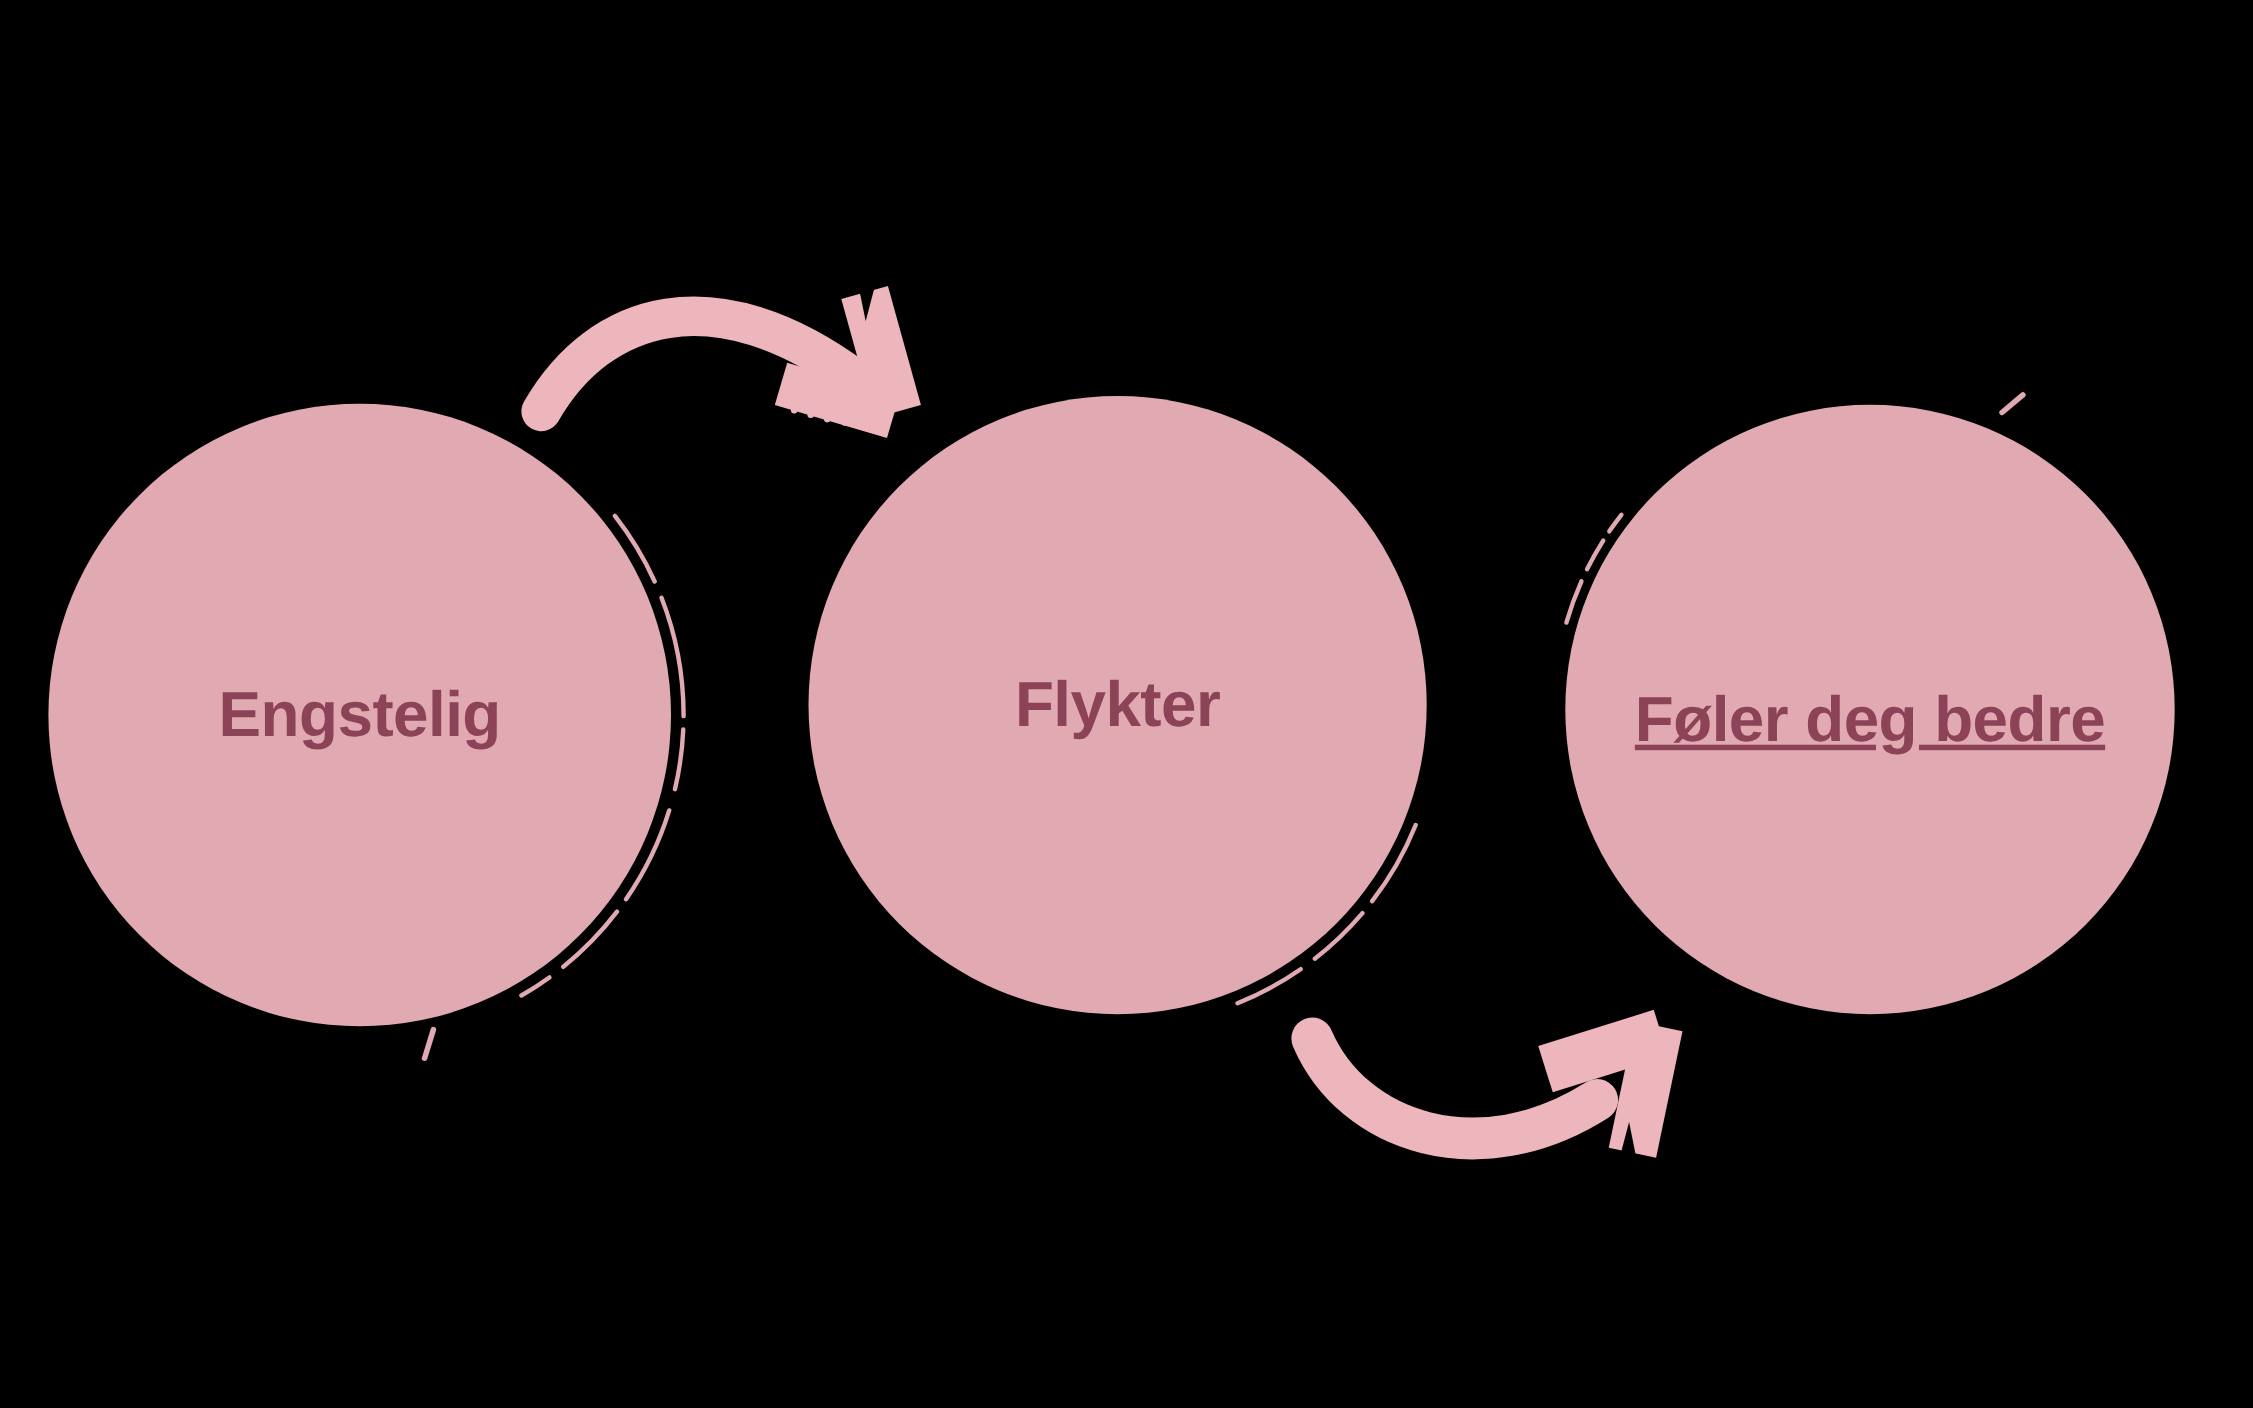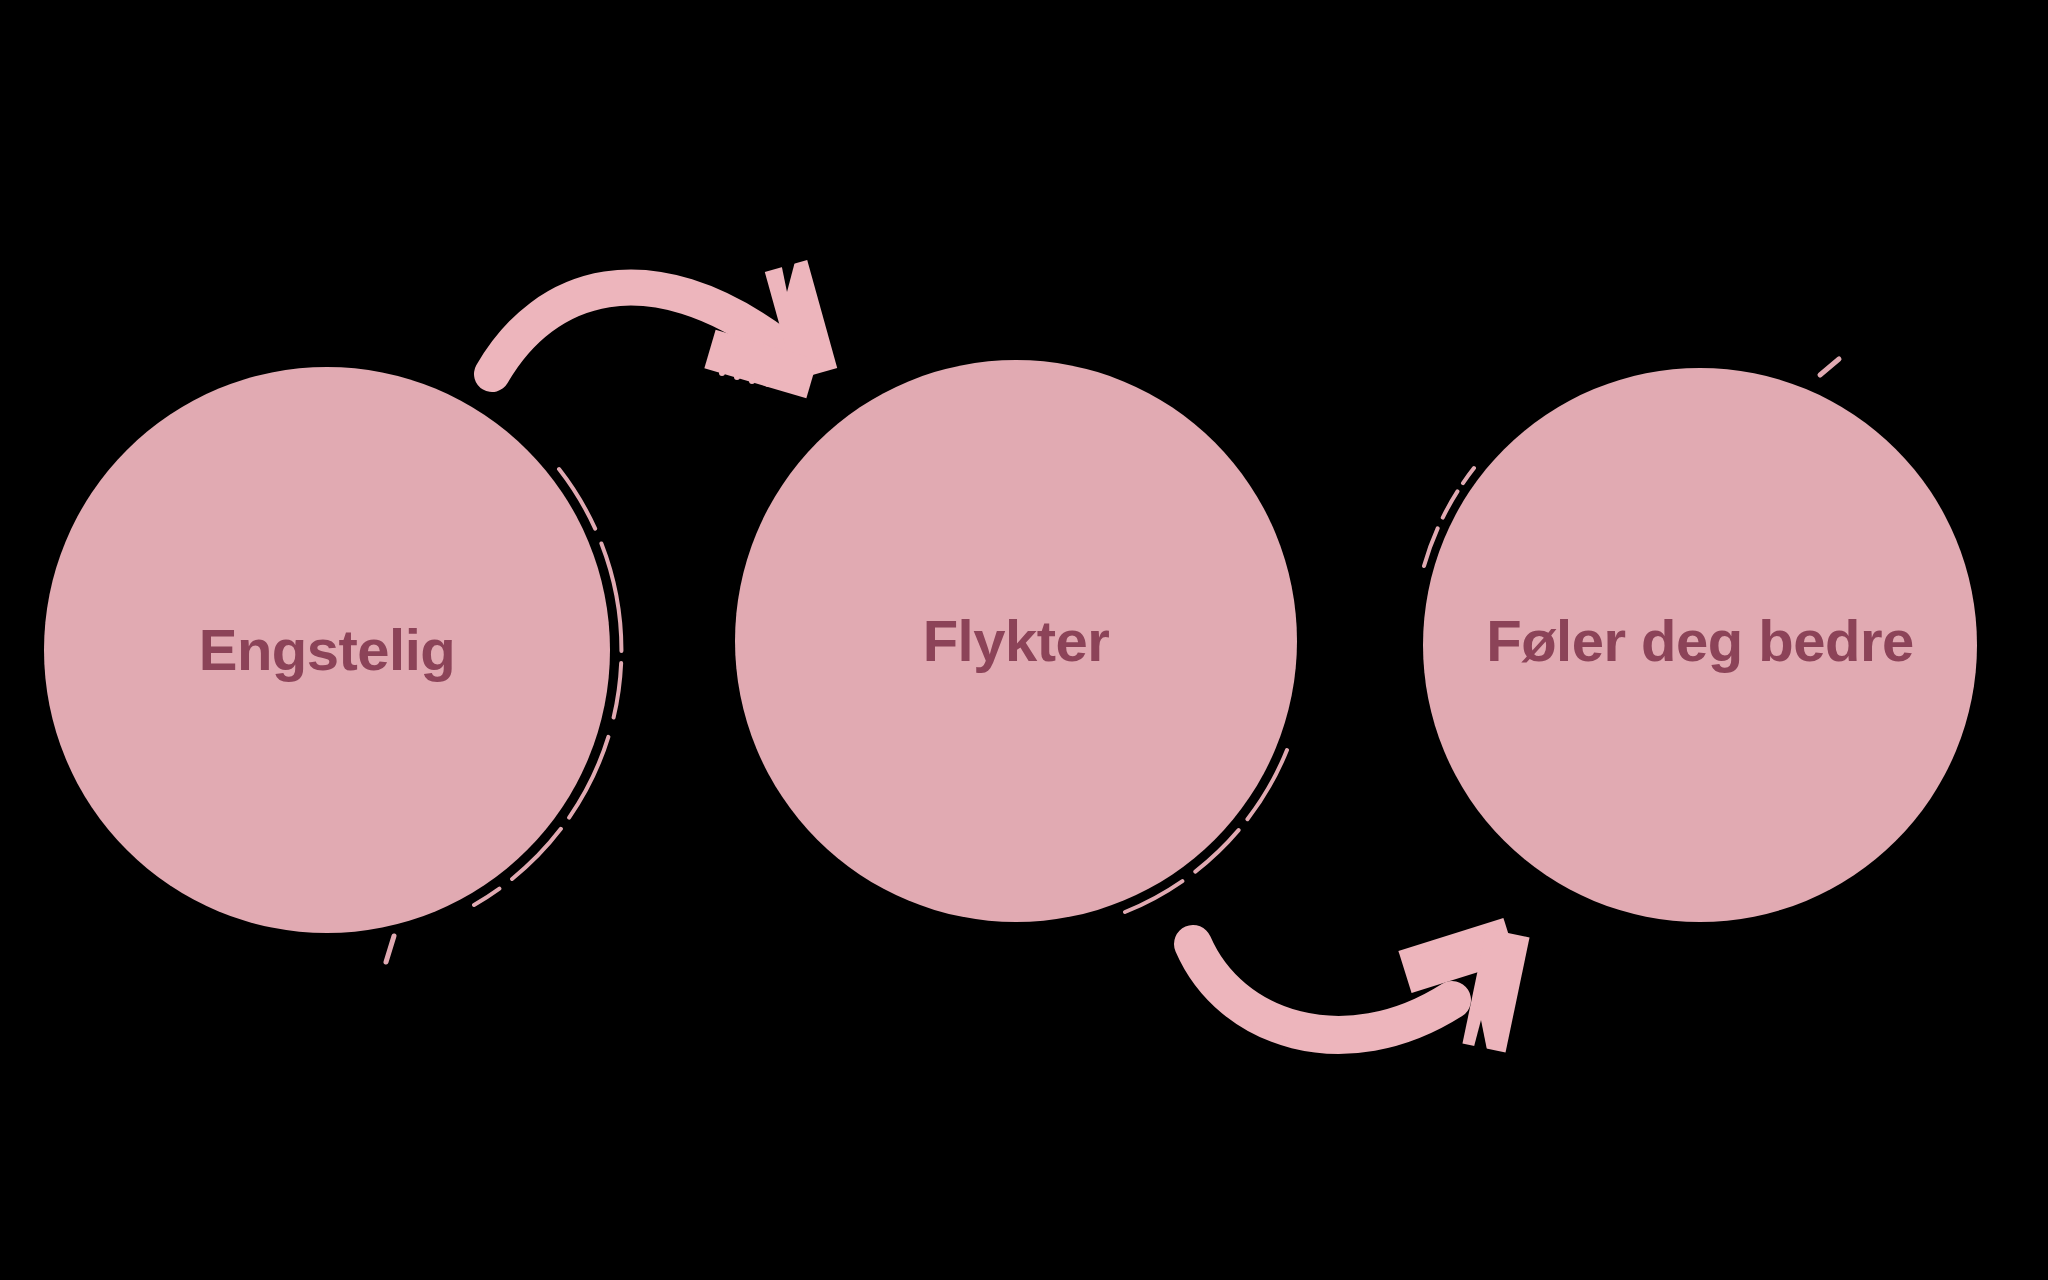--- a/index.html
+++ b/index.html
@@ -33,21 +33,21 @@
     text-align: center;
     font-weight: 700;
     font-size: 58px;
     line-height: 1.22;
     letter-spacing: -0.5px;
     color: #8C4358;
     pointer-events: none;
   }
   .node-label-1 { left: 44px;   top: 367px; width: 566px; height: 566px; }
   .node-label-2 { left: 735px;  top: 360px; width: 562px; height: 562px; }
-  .node-label-3 { left: 1423px; top: 364px; width: 554px; height: 554px; }
+  .node-label-3 { left: 1423px; top: 378px; width: 554px; height: 554px; text-decoration: underline; }
 </style>
 </head>
 <body>
 
 <div class="stage">
 
   <svg class="diagram-svg" viewBox="0 0 2048 1280" xmlns="http://www.w3.org/2000/svg">
 
     <circle cx="327" cy="650" r="283" fill="#E1AAB2"></circle>
     <circle cx="1016" cy="641" r="281" fill="#E1AAB2"></circle>

